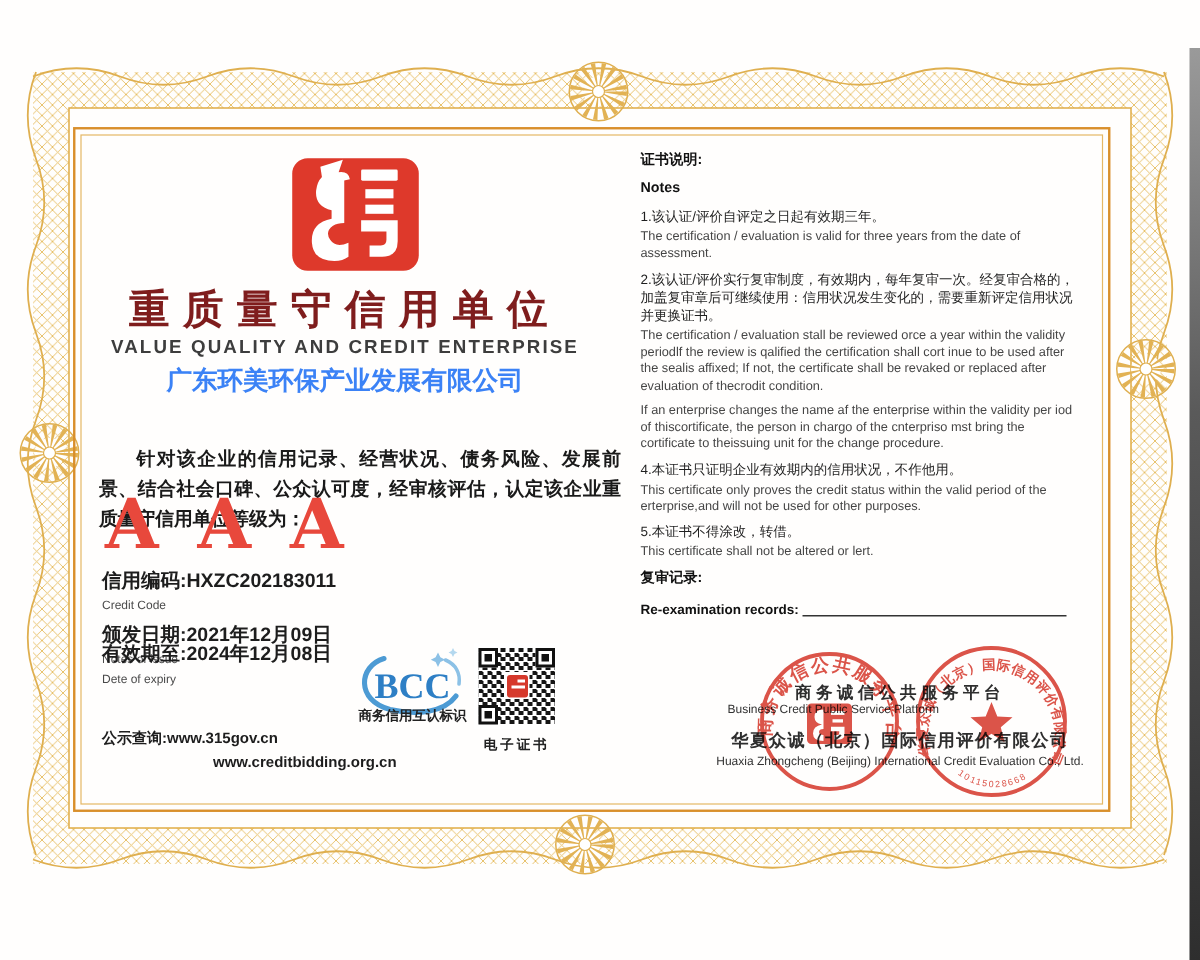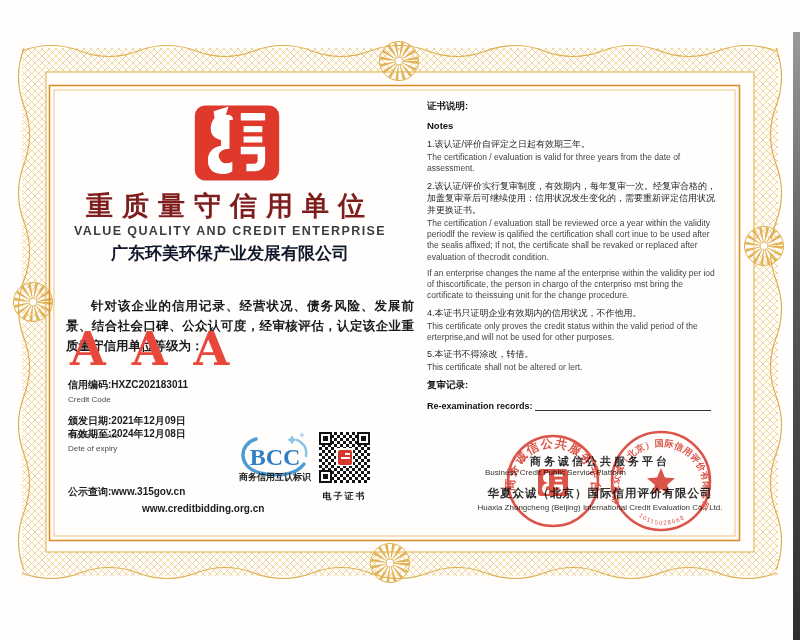--- a/index.html
+++ b/index.html
@@ -13,30 +13,30 @@
   #scan-shadow{position:absolute;right:0;top:32px;width:7px;height:608px;
     background:linear-gradient(180deg,#9a9a9a,#5a5a5a 40%,#2e2e2e);}
 
   
   #seal-logo{left:192px;top:102px;width:90px;height:82px;}
   #title-zh{left:45px;top:188px;width:370px;text-align:center;
     font-family:"DejaVu Serif","Liberation Serif",serif;font-weight:700;font-size:27px;
     letter-spacing:9px;color:#7f1d1d;}
   #title-en{left:45px;top:224px;width:370px;text-align:center;font-size:12.5px;font-weight:700;
     letter-spacing:1.4px;color:#3d3d3d;}
-  #company-name{left:45px;top:242px;width:370px;text-align:center;font-size:17px;font-weight:700;color:#0f172a;}
+  #company-name{left:45px;top:242px;width:370px;text-align:center;font-size:17px;font-weight:700;color:#3b82f6;}
   #uscc-line{left:45px;top:264px;width:370px;text-align:center;font-size:11.5px;font-weight:600;color:#202020;}
   #statement{left:66px;top:283px;width:348px;font-size:12.5px;font-weight:600;line-height:1.62;
     color:#1a1a1a;text-indent:2em;text-align:justify;}
   #rating{left:44px;top:322px;width:340px;text-align:left;
     font-family:"DejaVu Serif","Liberation Serif",serif;font-weight:700;font-size:46px;
     letter-spacing:26px;padding-left:26px;color:#E8483C;}
 
   .info-group{position:absolute;left:68px;}
-  .info-zh{font-size:10px;font-weight:600;color:#1d1d1d;}
+  .info-zh{font-size:13px;font-weight:600;color:#1d1d1d;}
   .info-en{font-size:8px;color:#4a4a4a;margin-top:3px;}
   #ig-credit{top:378px;} #ig-issue{top:414px;} #ig-expiry{top:427px;} #ig-query{top:485px;}
   #query-url2{left:142px;top:503px;font-size:10px;font-weight:600;color:#1d1d1d;}
   #ig-query .info-zh{font-size:10px;}
 
   #bcc-logo{left:236px;top:431px;width:78px;height:52px;}
   #bcc-label{left:232px;top:471px;width:86px;text-align:center;font-size:9px;font-weight:700;color:#222;}
   #qr-code{left:316px;top:429px;width:57px;height:57px;background:#fff;padding:3px;}
   .qr-cells{position:relative;width:51px;height:51px;
     background:repeating-conic-gradient(#151515 0% 25%,#ffffff 0% 50%) 0 0/6px 6px;}

